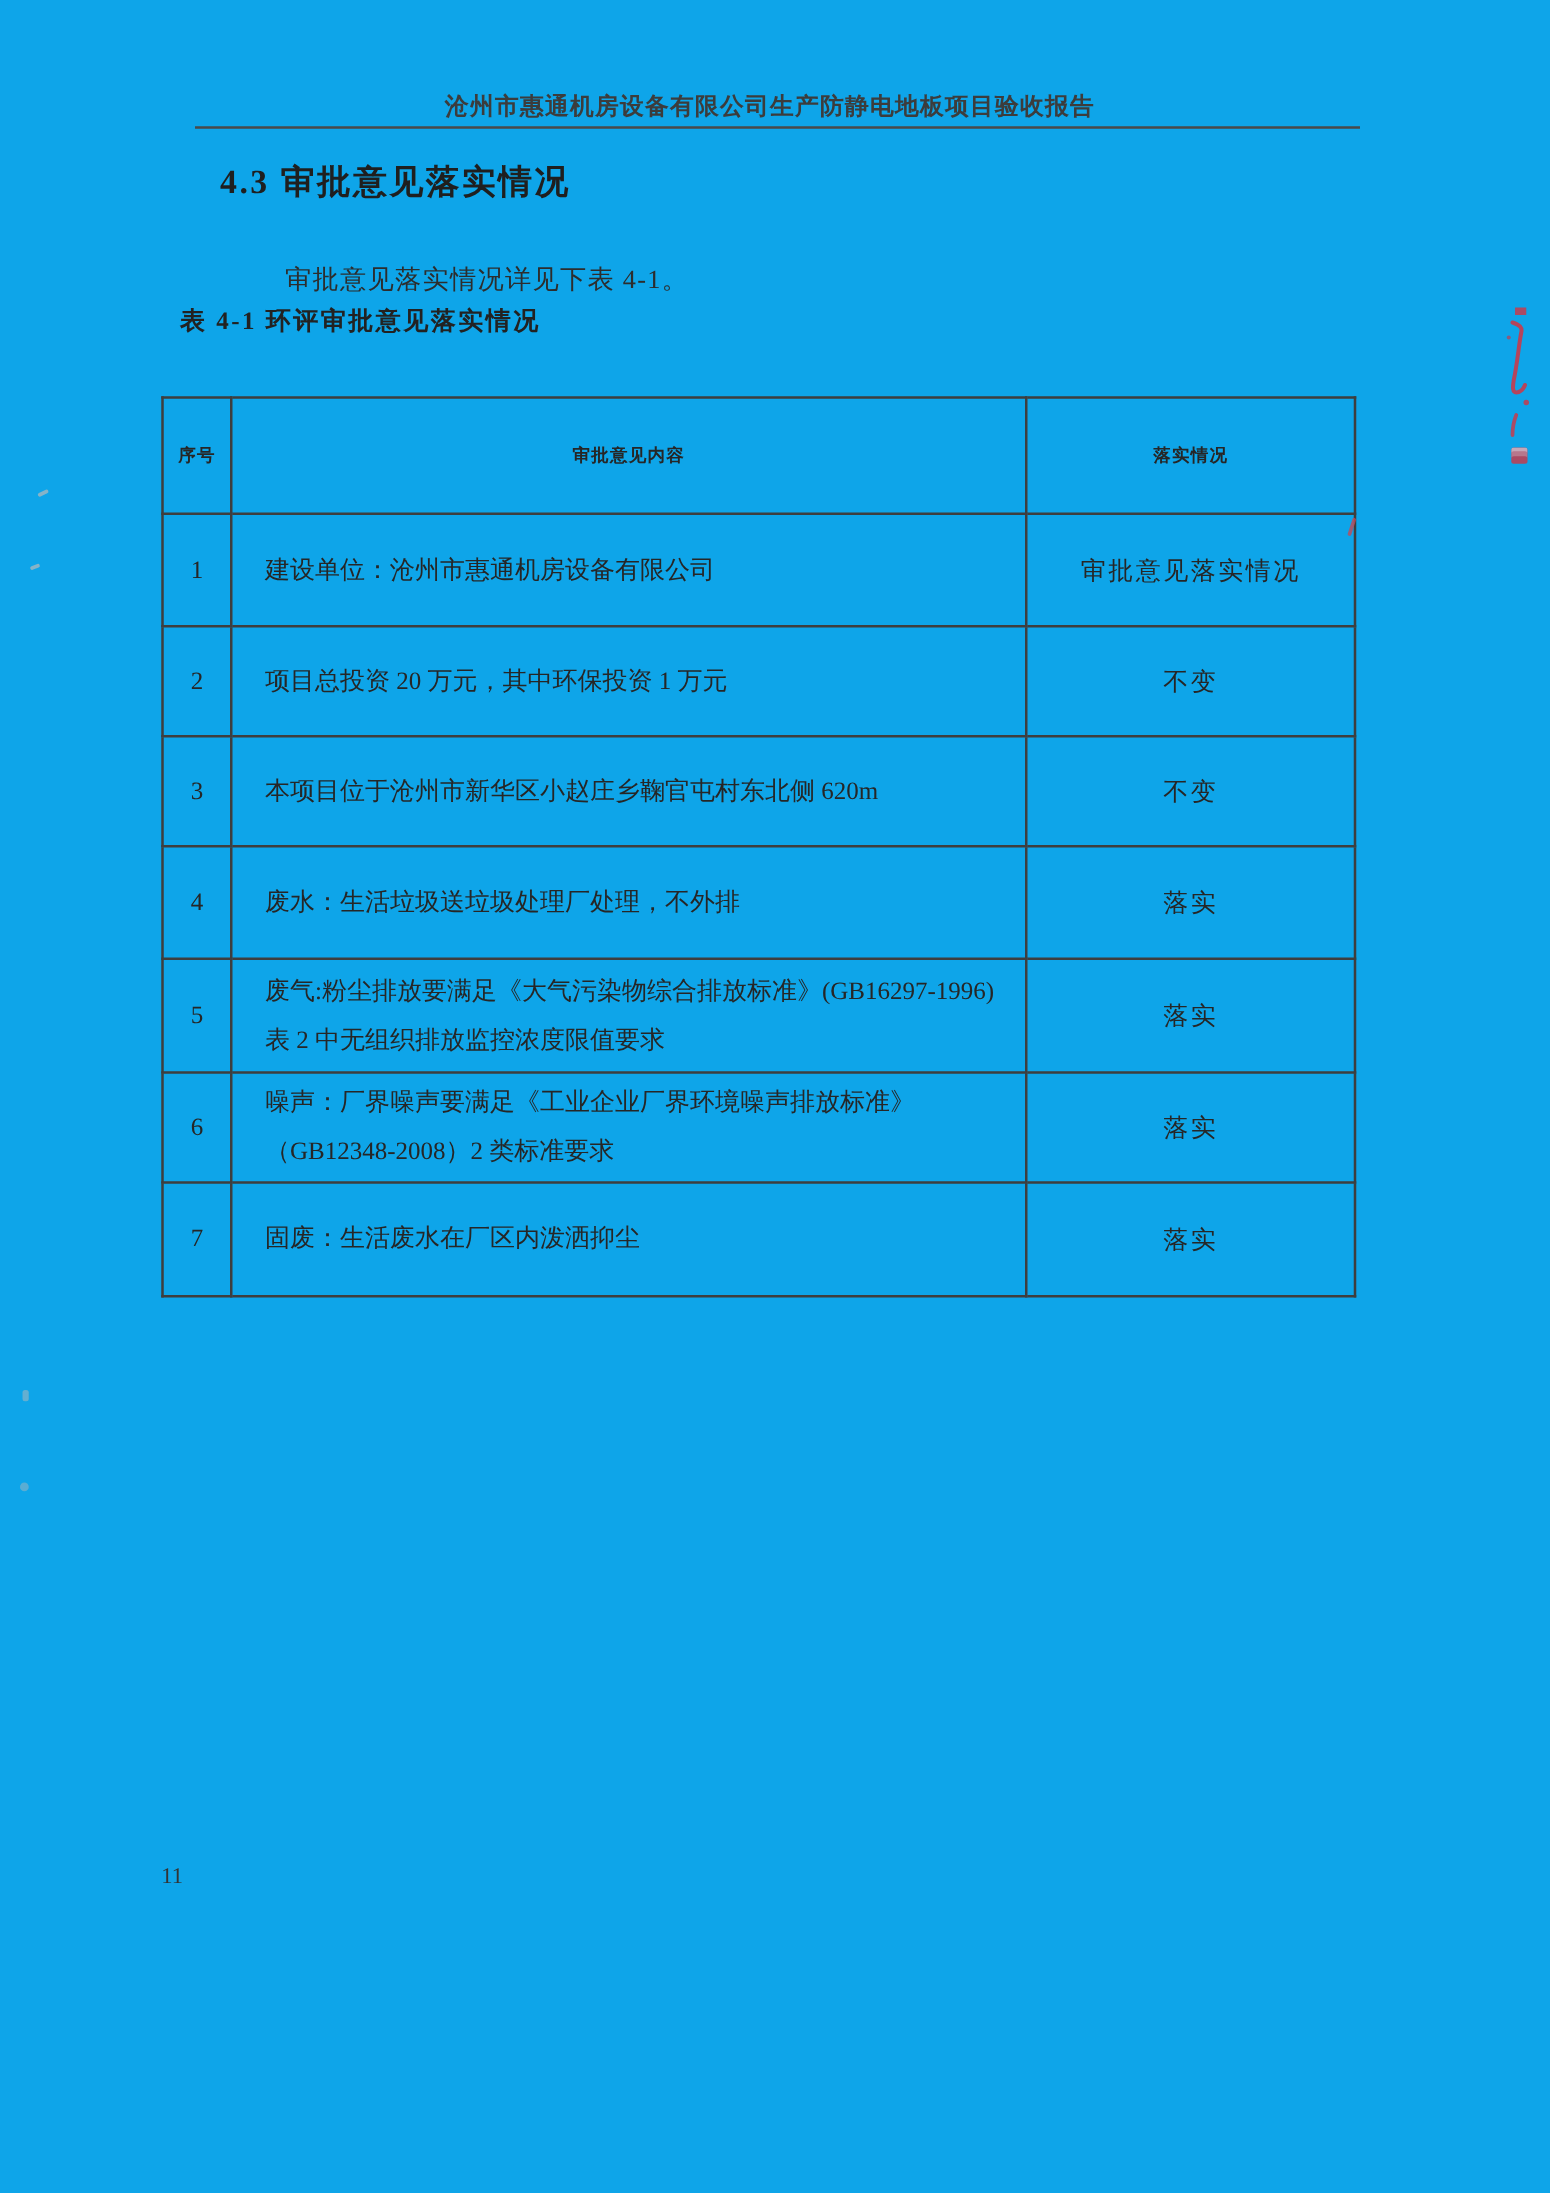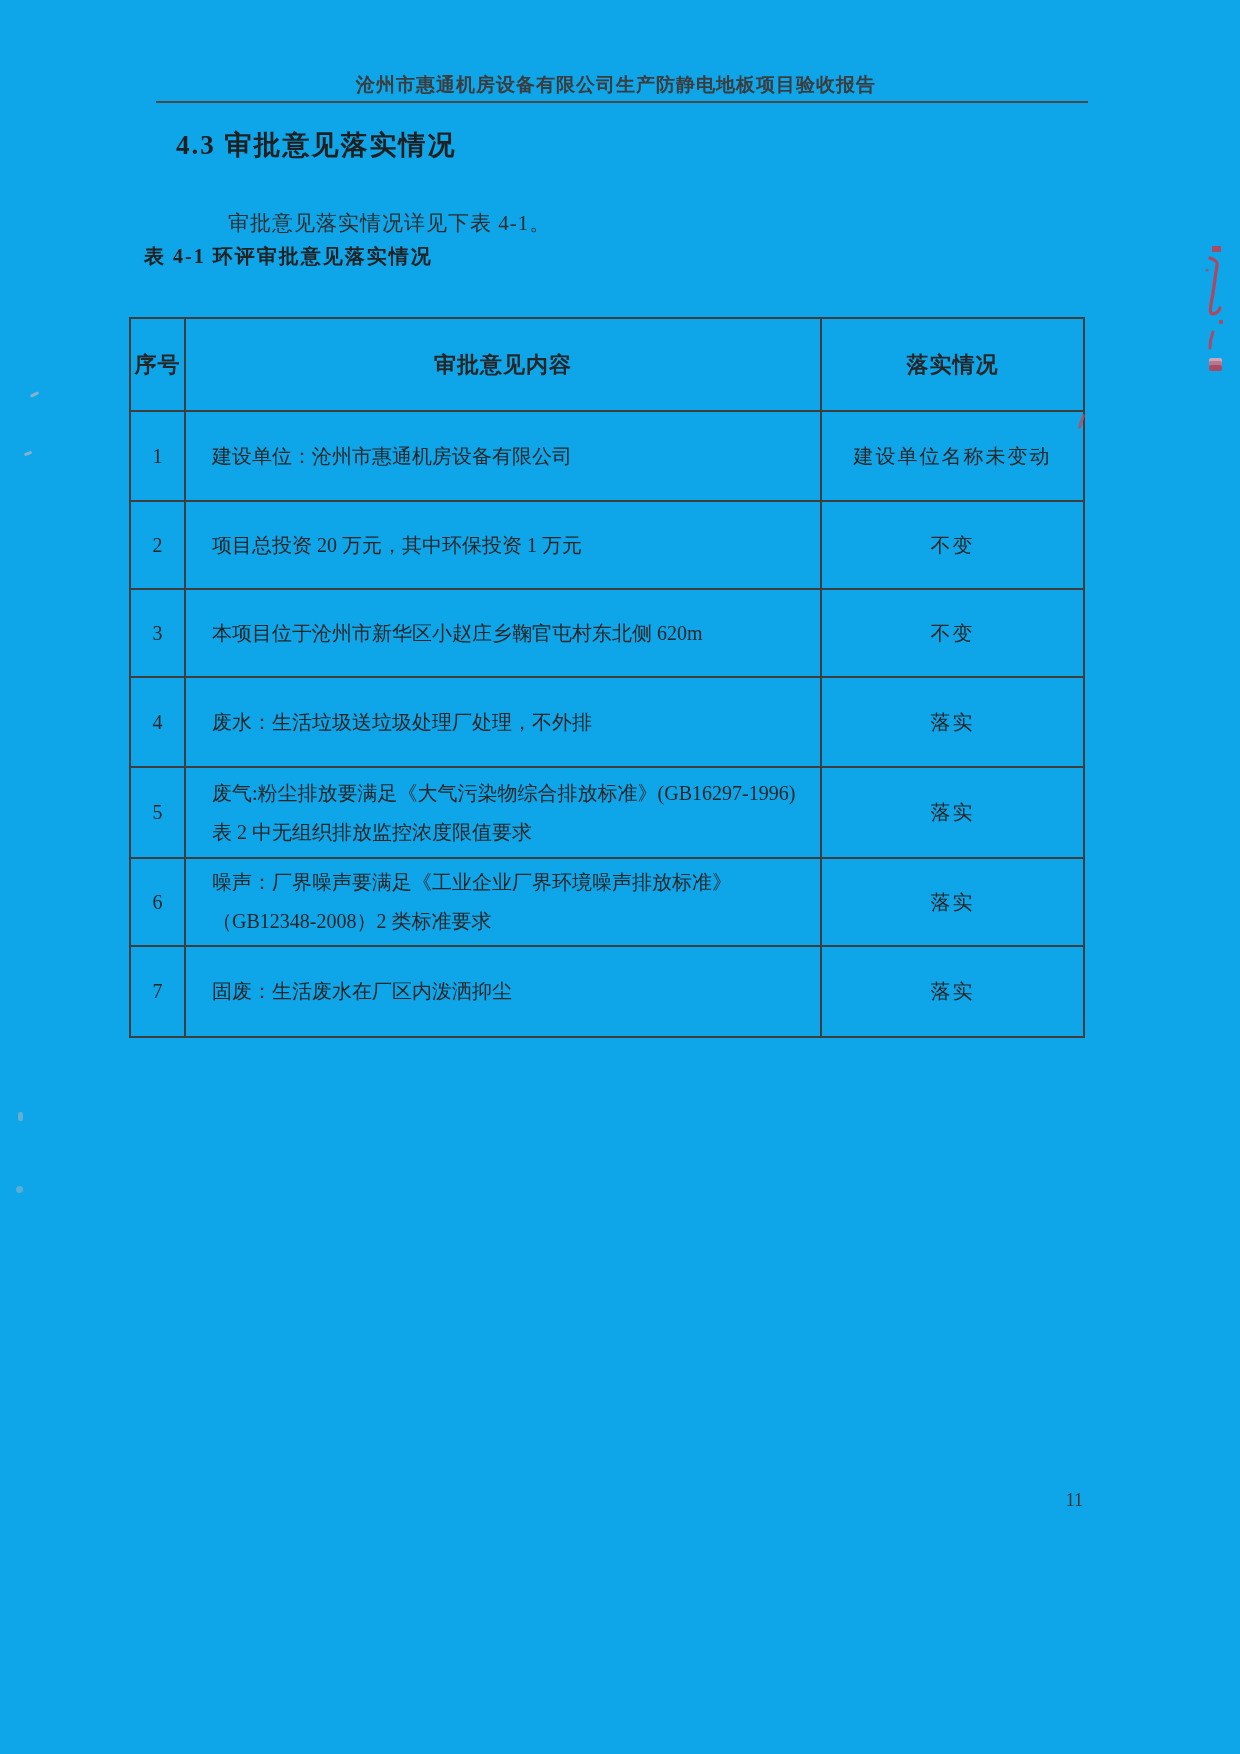--- a/index.html
+++ b/index.html
@@ -38,39 +38,39 @@
   table.approval{
     position:absolute;top:317px;left:129px;width:954px;
     border-collapse:collapse;table-layout:fixed;
   }
   table.approval th,table.approval td{
     border:2px solid #3e3e3e;
     font-size:20px;color:#262626;
     vertical-align:middle;
   }
   table.approval th{
-    font-size:22px;font-weight:bold;letter-spacing:1px;
+    font-size:14px;font-weight:bold;letter-spacing:1px;
   }
   tr.r-head{height:93px;}
   tr.r-1{height:90px;}
   tr.r-2{height:88px;}
   tr.r-3{height:88px;}
   tr.r-4{height:90px;}
   tr.r-5{height:91px;}
   tr.r-6{height:86px;}
   tr.r-7{height:91px;}
   .cell-no{text-align:center;font-size:19px;}
   .cell-content{
     text-align:left;padding:4px 10px 4px 26px;
     font-size:20.5px;line-height:1.95;line-break:strict;
   }
   .cell-status{text-align:center;letter-spacing:2px;}
   .page-num{
     position:absolute;top:1490px;left:129px;width:954px;
-    text-align:right;font-size:18px;color:#333;
+    text-align:left;font-size:18px;color:#333;
   }
   
   .stamp-squiggle{position:absolute;top:244px;left:1194px;}
   .stamp-tick{position:absolute;top:330px;left:1205px;}
   .stamp-blob{
     position:absolute;top:358px;left:1209px;width:13px;height:13px;
     background:#c63b4d;border-radius:2px;opacity:.85;
     box-shadow:inset 0 3px 0 #ffffff66, inset 0 7px 0 #ffffff44;
   }
   .pen-mark{
@@ -105,21 +105,21 @@
     </colgroup>
     <tbody>
       <tr class="r-head">
         <th>序号</th>
         <th>审批意见内容</th>
         <th>落实情况</th>
       </tr>
       <tr class="r-1">
         <td class="cell-no">1</td>
         <td class="cell-content">建设单位：沧州市惠通机房设备有限公司</td>
-        <td class="cell-status">建设单位名称未变动</td>
+        <td class="cell-status">审批意见落实情况</td>
       </tr>
       <tr class="r-2">
         <td class="cell-no">2</td>
         <td class="cell-content">项目总投资 20 万元，其中环保投资 1 万元</td>
         <td class="cell-status">不变</td>
       </tr>
       <tr class="r-3">
         <td class="cell-no">3</td>
         <td class="cell-content">本项目位于沧州市新华区小赵庄乡鞠官屯村东北侧 620m</td>
         <td class="cell-status">不变</td>

